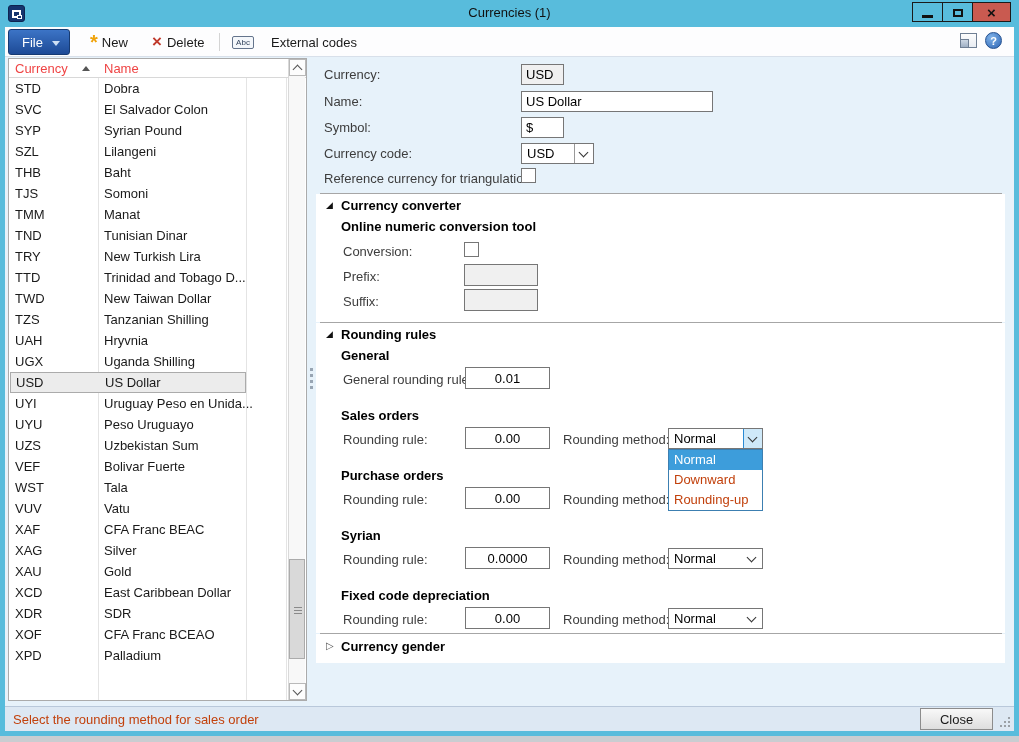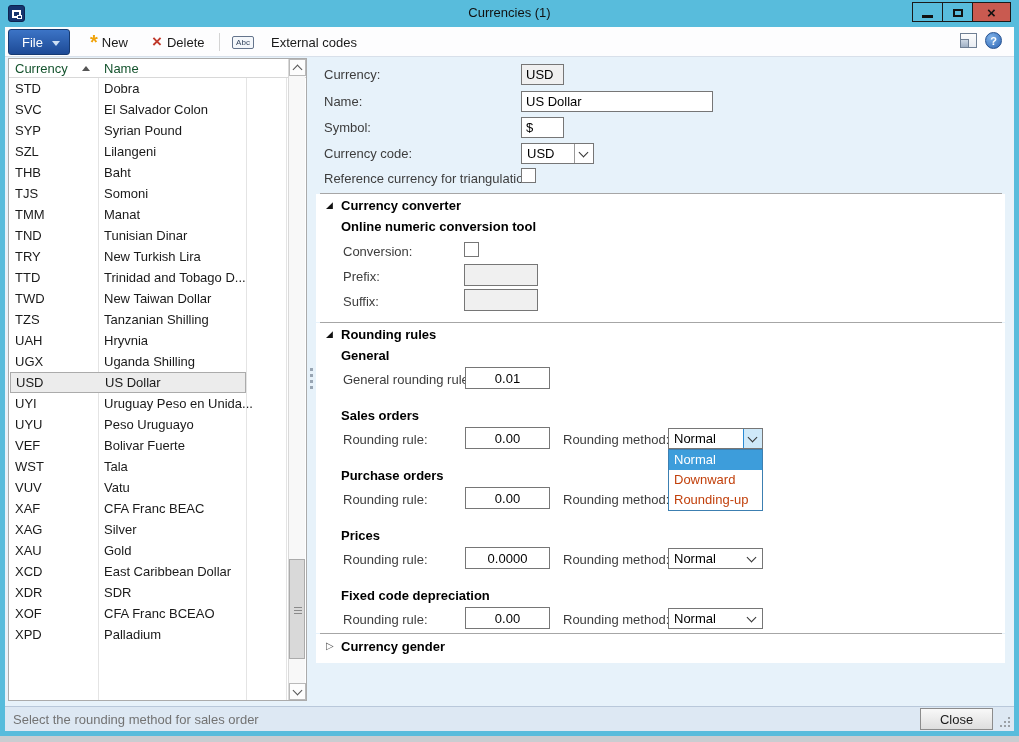--- a/index.html
+++ b/index.html
@@ -40,21 +40,21 @@
   .panes-icon { width: 17px; height: 15px; border: 1px solid #6f7f94; background: linear-gradient(#fdfdfd,#e8ecf2); position: relative; }
   .panes-icon .quad { position: absolute; left: 0; bottom: 0; width: 8px; height: 8px; background: linear-gradient(#cdd7e4,#9fb0c4); border-top: 1px solid #6f7f94; border-right: 1px solid #6f7f94; }
   .help-icon { width: 17px; height: 17px; border-radius: 50%; background: radial-gradient(circle at 35% 30%, #7fb2e8, #2f66b5); border: 1px solid #24508f; color: #fff; font-size: 11px; font-weight: bold; text-align: center; line-height: 16px; }
 
   
   .main { position: absolute; left: 0; top: 30px; width: 100%; height: 651px; }
 
   
   .grid { position: absolute; left: 3px; top: 1px; width: 299px; height: 643px; background: #fff; border: 1px solid #ababab; overflow: hidden; }
   .grid-vline { position: absolute; top: 0; bottom: 0; width: 1px; background: #e4e4e4; }
-  .grid-header { position: absolute; left: 0; top: 0; width: 100%; height: 19px; border-bottom: 1px solid #d8d8d8; background: #fff; font-size: 13px; color: #14532d; z-index: 2; }
+  .grid-header { position: absolute; left: 0; top: 0; width: 100%; height: 19px; border-bottom: 1px solid #d8d8d8; background: #fff; font-size: 13px; color: #ef4444; z-index: 2; }
   .gh-currency { position: absolute; left: 6px; top: 2px; }
   .gh-name { position: absolute; left: 95px; top: 2px; }
   .sort-arrow { position: absolute; left: 73px; top: 7px; width: 0; height: 0; border-left: 4px solid transparent; border-right: 4px solid transparent; border-bottom: 5px solid #555; }
   .grid-rows { position: absolute; left: 0; top: 19px; width: 100%; height: 624px; overflow: hidden; z-index: 1; }
   .grid-row { position: relative; height: 21px; line-height: 21px; font-size: 13px; color: #1a1a1a; }
   .grid-row .c-code { position: absolute; left: 6px; }
   .grid-row .c-name { position: absolute; left: 95px; white-space: nowrap; }
   .grid-row.selected { background: #ececec; border: 1px solid #ababab; width: 236px; margin-left: 1px; line-height: 19px; }
   .grid-row.selected .c-code { left: 5px; }
   .grid-row.selected .c-name { left: 94px; }
@@ -98,21 +98,21 @@
   .tri-col { position: absolute; font-size: 10px; color: #555; }
   .subhead { position: absolute; font-weight: bold; color: #000; }
 
   
   .ddlist { position: absolute; left: 352px; top: 392px; width: 95px; background: #fff; border: 1px solid #3c7fb1; z-index: 10; }
   .dditem { height: 20px; line-height: 20px; padding-left: 5px; color: #c2410c; font-size: 13px; }
   .dditem.sel { background: #3d9ddb; color: #fff; }
 
   
   .statusbar { position: absolute; left: 0; bottom: 0; width: 100%; height: 25px; background: #dde8f3; border-top: 1px solid #b9c8da; }
-  .status-text { position: absolute; left: 8px; top: 5px; font-size: 13px; color: #737373; text-align: center; }
+  .status-text { position: absolute; left: 8px; top: 5px; font-size: 13px; color: #c2410c; text-align: center; }
   .close-btn { position: absolute; right: 21px; top: 1px; width: 73px; height: 22px; background: linear-gradient(#f8f8f8, #dedede); border: 1px solid #8c8c8c; font-family: "Liberation Sans", sans-serif; font-size: 13px; color: #1a1a1a; }
   .resize-grip { position: absolute; right: 4px; bottom: 4px; width: 12px; height: 12px; }
   .resize-grip i { position: absolute; width: 2px; height: 2px; background: #9aa0a6; }
 </style>
 </head>
 <body>
 
 <div class="screen">
   <div class="win">
 
@@ -235,20 +235,24 @@
                 <span class="c-code">USD</span>
                 <span class="c-name">US Dollar</span>
               </div>
               <div class="grid-row">
                 <span class="c-code">UYI</span>
                 <span class="c-name">Uruguay Peso en Unida...</span>
               </div>
               <div class="grid-row">
                 <span class="c-code">UYU</span>
                 <span class="c-name">Peso Uruguayo</span>
+              </div>
+              <div class="grid-row">
+                <span class="c-code">UZS</span>
+                <span class="c-name">Uzbekistan Sum</span>
               </div>
               <div class="grid-row">
                 <span class="c-code">VEF</span>
                 <span class="c-name">Bolivar Fuerte</span>
               </div>
               <div class="grid-row">
                 <span class="c-code">WST</span>
                 <span class="c-name">Tala</span>
               </div>
               <div class="grid-row">
@@ -363,21 +367,21 @@
           <div class="lab" style="left:27px; top:435px">Rounding rule:</div>
           <input class="fld num" style="left: 149px; top: 430px; width: 85px;" value="0.00">
           <div class="lab" style="left:247px; top:435px">Rounding method:</div>
           <div class="combo noline" style="left:352px; top:431px; width:95px">
             <div class="cval">Normal</div>
             <div class="carea">
                 <i class="chev chev-down"></i>
               </div>
           </div>
 
-          <div class="subhead" style="left:25px; top:471px">Prices</div>
+          <div class="subhead" style="left:25px; top:471px">Syrian</div>
           <div class="lab" style="left:27px; top:495px">Rounding rule:</div>
           <input class="fld num" style="left: 149px; top: 490px; width: 85px;" value="0.0000">
           <div class="lab" style="left:247px; top:495px">Rounding method:</div>
           <div class="combo noline" style="left:352px; top:491px; width:95px">
             <div class="cval">Normal</div>
             <div class="carea">
                 <i class="chev chev-down"></i>
               </div>
           </div>
 

